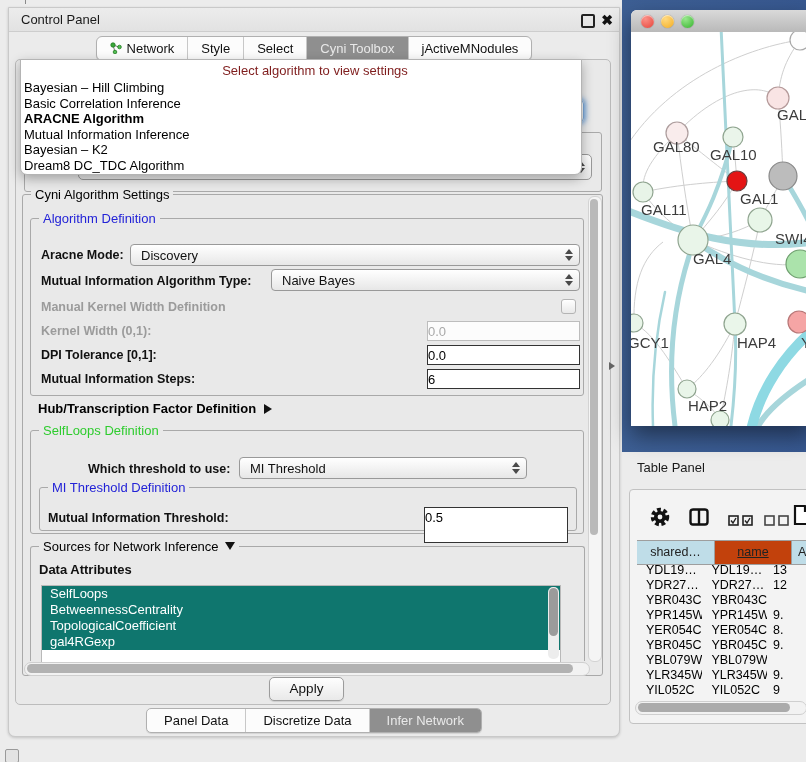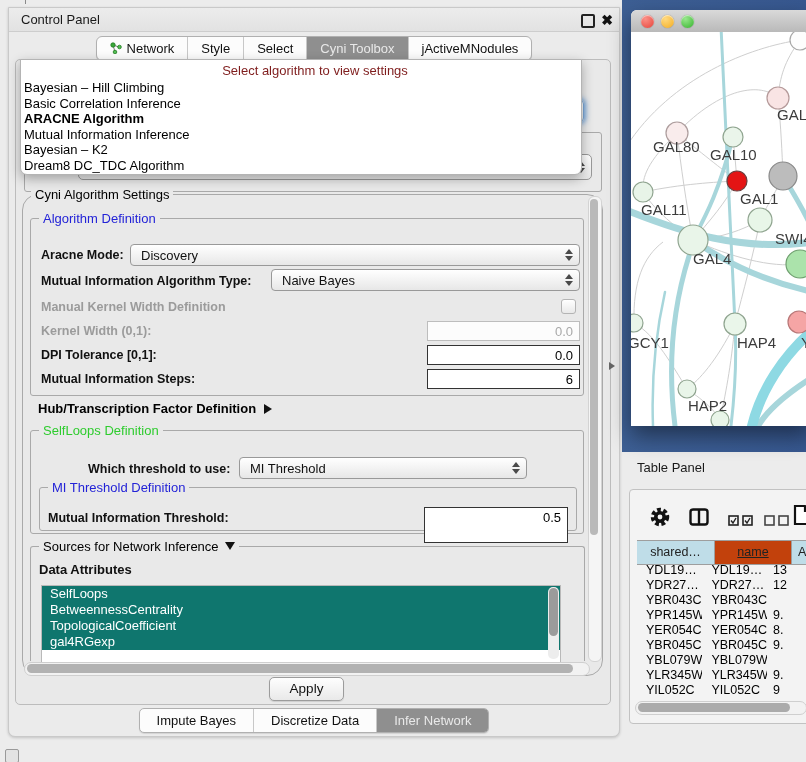--- a/index.html
+++ b/index.html
@@ -36,21 +36,21 @@
   .combo-focus{border:1px solid #7ba7d7;box-shadow:0 0 5px 2px rgba(96,156,220,.85);}
   .combo-dim{color:#b5b5b5;}
 
   .fieldset{border:1px solid #a9a9a9;border-radius:3px;}
   .legend{position:absolute;top:-8px;left:8px;background:#e9e9e9;padding:0 4px;font-size:13px;line-height:16px;white-space:nowrap;}
   .leg-blue{color:#2323d7;}
   .leg-green{color:#2ecc2e;}
 
   .flabel{font-weight:bold;font-size:12.5px;color:#111;line-height:17px;white-space:nowrap;}
   .flabel.dim{color:#9b9b9b;}
-  .numfield{background:#fff;font-size:13px;line-height:20px;text-align:right;padding-right:6px;box-sizing:border-box;}
+  .numfield{background:#fff;font-size:13px;line-height:20px;padding-right:6px;box-sizing:border-box;}
   .nf-active{border:1.5px solid #333;}
   .nf-dim{border:1px solid #bdbdbd;color:#a9a9a9;background:#fcfcfc;}
   .checkbox{width:13px;height:13px;border:1px solid #b4b4b4;border-radius:3px;background:linear-gradient(#fff,#e9e9e9);}
 
   .tri-r{display:inline-block;width:0;height:0;border-left:8px solid #111;
       border-top:5px solid transparent;border-bottom:5px solid transparent;margin-left:8px;vertical-align:-1px;}
   .tri-d{display:inline-block;width:0;height:0;border-top:8px solid #111;
       border-left:5px solid transparent;border-right:5px solid transparent;margin-left:6px;vertical-align:1px;}
 
   
@@ -150,21 +150,21 @@
       <div class="abs overlay">
         <div class="dd-placeholder">Select algorithm to view settings</div>
         <div class="dd-item">Bayesian – Hill Climbing</div>
         <div class="dd-item">Basic Correlation Inference</div>
         <div class="dd-item bold">ARACNE Algorithm</div>
         <div class="dd-item">Mutual Information Inference</div>
         <div class="dd-item">Bayesian – K2</div>
         <div class="dd-item">Dream8 DC_TDC Algorithm</div>
       </div>
 
-      <div class="abs fieldset" style="left:6px;top:134px;width:579px;height:480px;border-radius:16px;">
+      <div class="abs fieldset" style="left:6px;top:134px;width:579px;height:480px;">
         <div class="legend" style="background:#e9e9e9;">Cyni Algorithm Settings</div>
       </div>
 
       <div class="abs sb-track-v" style="left:572px;top:136px;width:12px;height:464px;">
         <div class="abs sb-thumb" style="left:1px;top:2px;width:8px;height:336px;"></div>
       </div>
 
       <div class="abs fieldset" style="left:14px;top:158px;width:552px;height:176px;">
         <div class="legend leg-blue">Algorithm Definition</div>
 
@@ -231,21 +231,21 @@
 
       <div class="abs sb-track-h" style="left:8px;top:602px;width:564px;height:12px;">
         <div class="abs sb-thumb" style="left:2px;top:1px;width:546px;height:9px;background:#b2b2b2;"></div>
       </div>
 
       <div class="abs apply-btn" style="left:253px;top:617px;">Apply</div>
     </div>
 
     <div class="abs tabrow" style="top:700px;">
       <div class="tabbar" style="border-radius:5px;">
-        <div class="tab" style="padding:0 17px;"><span>Impute Bayes</span></div>
+        <div class="tab" style="padding:0 17px;"><span>Panel Data</span></div>
         <div class="tab" style="padding:0 17px;"><span>Discretize Data</span></div>
         <div class="tab sel" style="padding:0 17px;"><span>Infer Network</span></div>
       </div>
     </div>
   </div>
 
   <div class="abs divider-arrow"></div>
 
   <div class="abs desktop-blue"></div>
 

